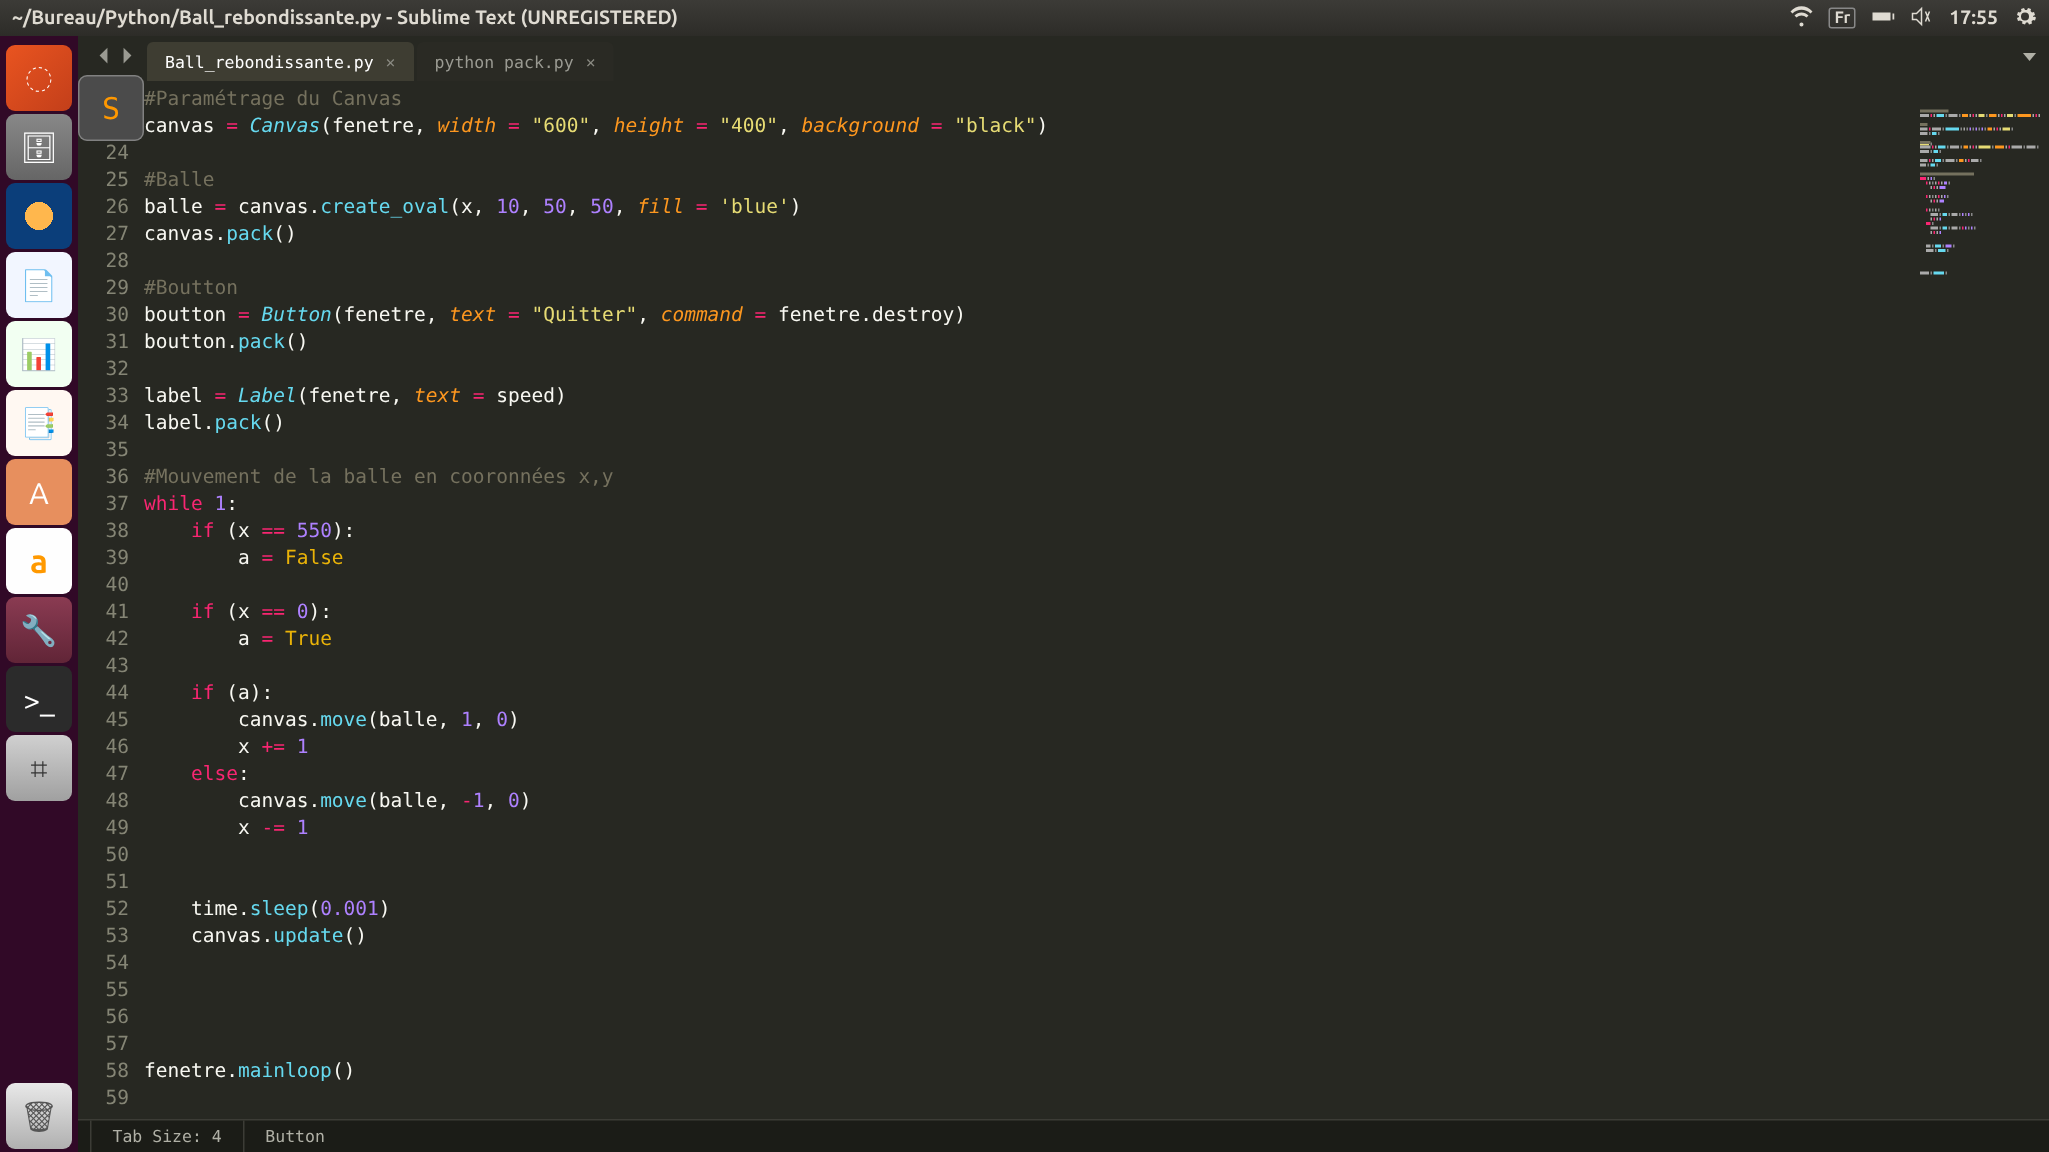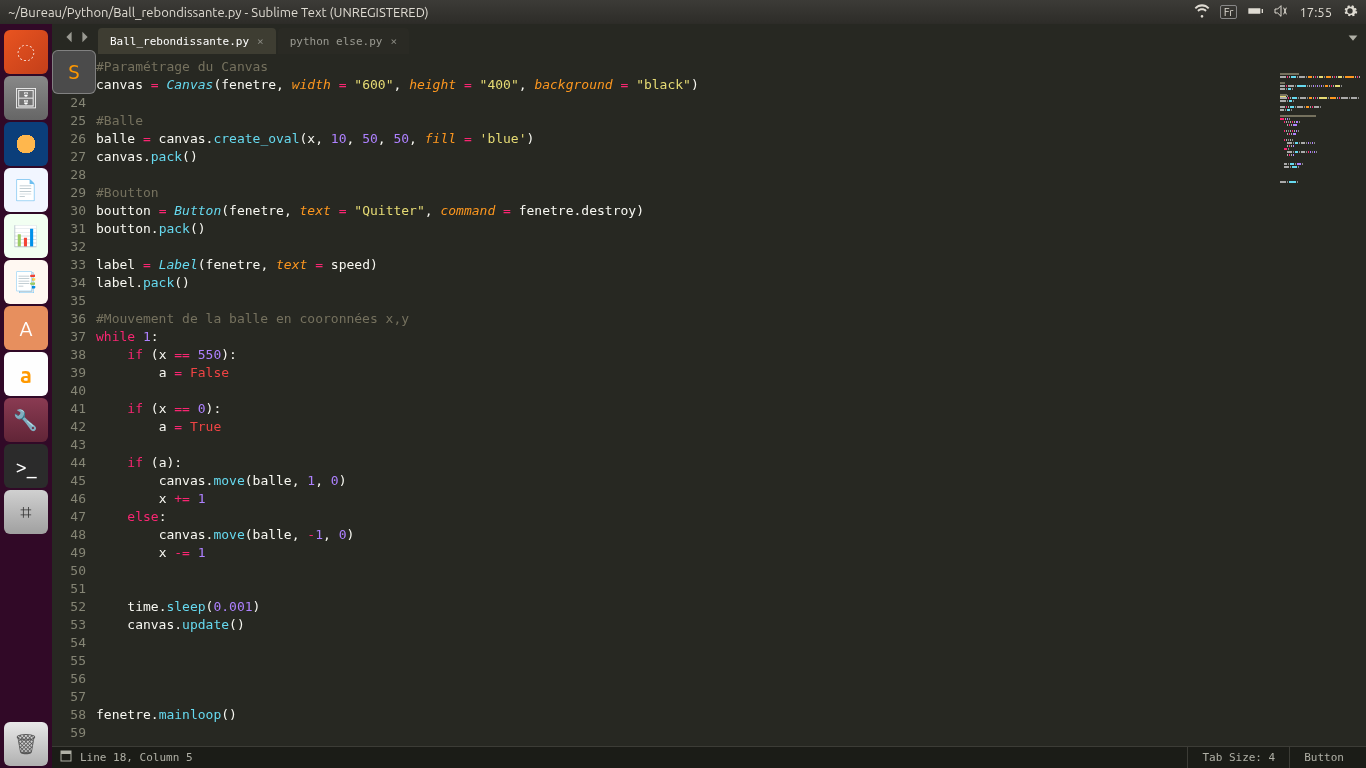--- a/index.html
+++ b/index.html
@@ -12,21 +12,21 @@
     }
     
     .top-panel {
       position: absolute; top: 0; left: 0; right: 0; height: 24px;
       background: linear-gradient(to bottom, #3c3b37, #2d2c28);
       color: #dfdbd2;
       display: flex; align-items: center;
       padding: 0 8px;
       font-size: 13px;
       z-index: 100;
-      font-weight: normal;
+      font-weight: bold;
     }
     .top-panel .title { flex: 1; }
     .top-panel .indicators { display: flex; align-items: center; gap: 10px; }
     .top-panel .indicator-icon { width: 16px; height: 16px; fill: #dfdbd2; }
     .top-panel .lang-indicator { font-size: 11px; border: 1px solid #888; padding: 0 3px; border-radius: 2px; }
 
     
     .launcher {
       position: absolute; left: 0; top: 24px; bottom: 0; width: 52px;
       background: rgba(50, 10, 40, 0.9);
@@ -127,21 +127,21 @@
       padding: 6px 4px;
       overflow: hidden;
     }
     .minimap-line { height: 2px; margin-bottom: 1px; }
     .minimap-line span { display:inline-block; height:2px; margin-right:1px; }
 
     
     .tk-comment { color: #75715e; }
     .tk-str { color: #e6db74; }
     .tk-num { color: #ae81ff; }
-    .tk-const { color: #ef4444; }
+    .tk-const { color: #eab308; }
     .tk-kw { color: #f92672; }
     .tk-type { color: #66d9ef; font-style: italic; }
     .tk-func { color: #66d9ef; }
     .tk-param { color: #fd971f; font-style: italic; }
     .tk-punc { color: #f8f8f2; }
     .tk-name { color: #f8f8f2; }
 
     .statusbar {
       height: 22px;
       background: #1b1c17;
@@ -234,21 +234,21 @@
       <span><svg viewBox="0 0 16 16">
             <path d="M5 2l6 6-6 6z"></path>
           </svg></span>
     </div>
     <div id="tabs" style="display: flex;">
         <div class="tab active">
           <span>Ball_rebondissante.py</span>
           <span class="close">×</span>
         </div>
         <div class="tab inactive">
-          <span>python else.py</span>
+          <span>python pack.py</span>
           <span class="close">×</span>
         </div>
       </div>
     <div class="tabs-menu"><svg viewBox="0 0 16 16">
           <path d="M3 5l5 6 5-6z"></path>
         </svg></div>
   </div>
   <div class="editor-wrap">
     <div class="gutter" id="gutter">22
 23
@@ -325,27 +325,20 @@
         <div class="minimap-line"><span style="width: 3px; background: transparent;"></span><span style="width: 5px; background: rgb(170, 170, 170);"></span><span style="width: 1px; background: rgb(136, 136, 136);"></span><span style="width: 5px; background: rgb(102, 217, 239);"></span><span style="width: 1px; background: rgb(136, 136, 136);"></span></div>
         <div class="minimap-line"></div>
         <div class="minimap-line"></div>
         <div class="minimap-line"></div>
         <div class="minimap-line"></div>
         <div class="minimap-line"><span style="width: 6px; background: rgb(170, 170, 170);"></span><span style="width: 1px; background: rgb(136, 136, 136);"></span><span style="width: 7px; background: rgb(102, 217, 239);"></span><span style="width: 1px; background: rgb(136, 136, 136);"></span></div>
         <div class="minimap-line"></div>
       </div>
   </div>
   <div class="statusbar">
-    <div class="sb-left">
-      <span><svg class="sb-icon" viewBox="0 0 12 12" fill="#b0b0a6">
-            <rect x="1" y="1" width="10" height="10" stroke="#b0b0a6" fill="none"></rect>
-            <rect x="1" y="1" width="10" height="3"></rect>
-          </svg></span>
-      <span>Line 18, Column 5</span>
-    </div>
     <div class="sb-right">
       <div class="sb-btn">
           <span>Tab Size: 4</span>
         </div>
       <div class="sb-btn">
           <span>Button</span>
         </div>
     </div>
   </div>
 </div>

